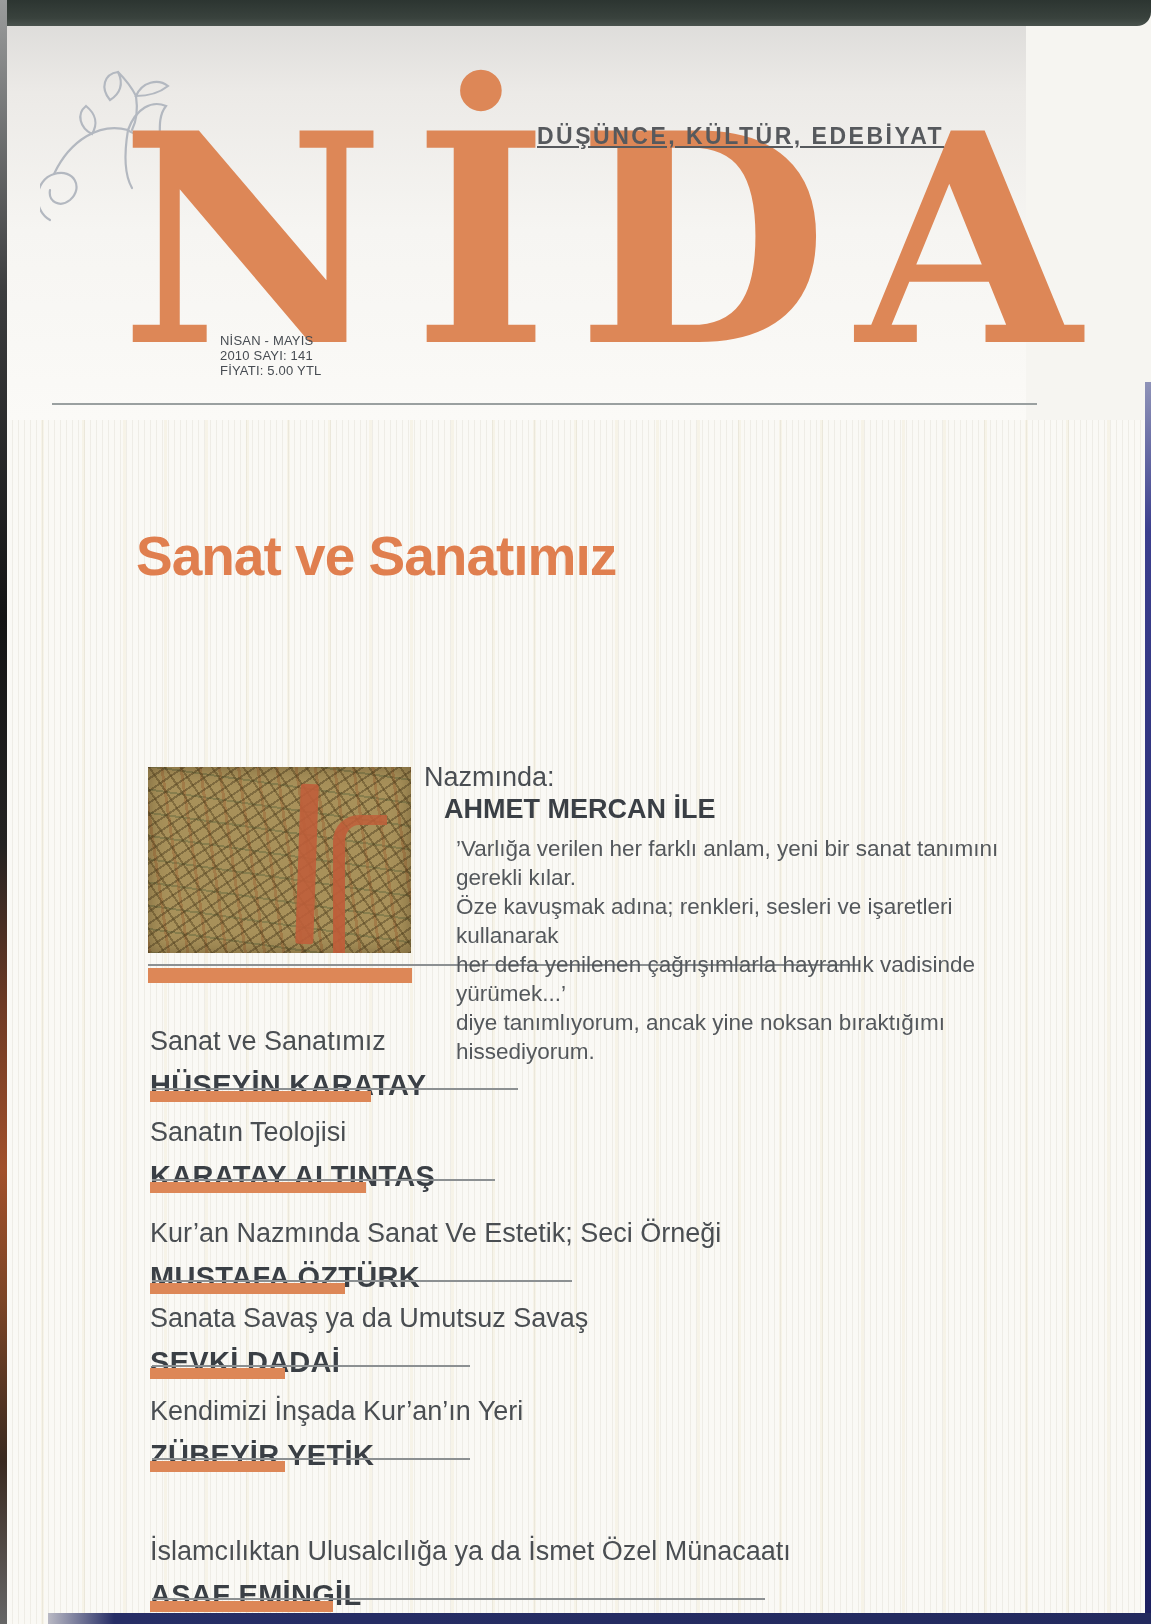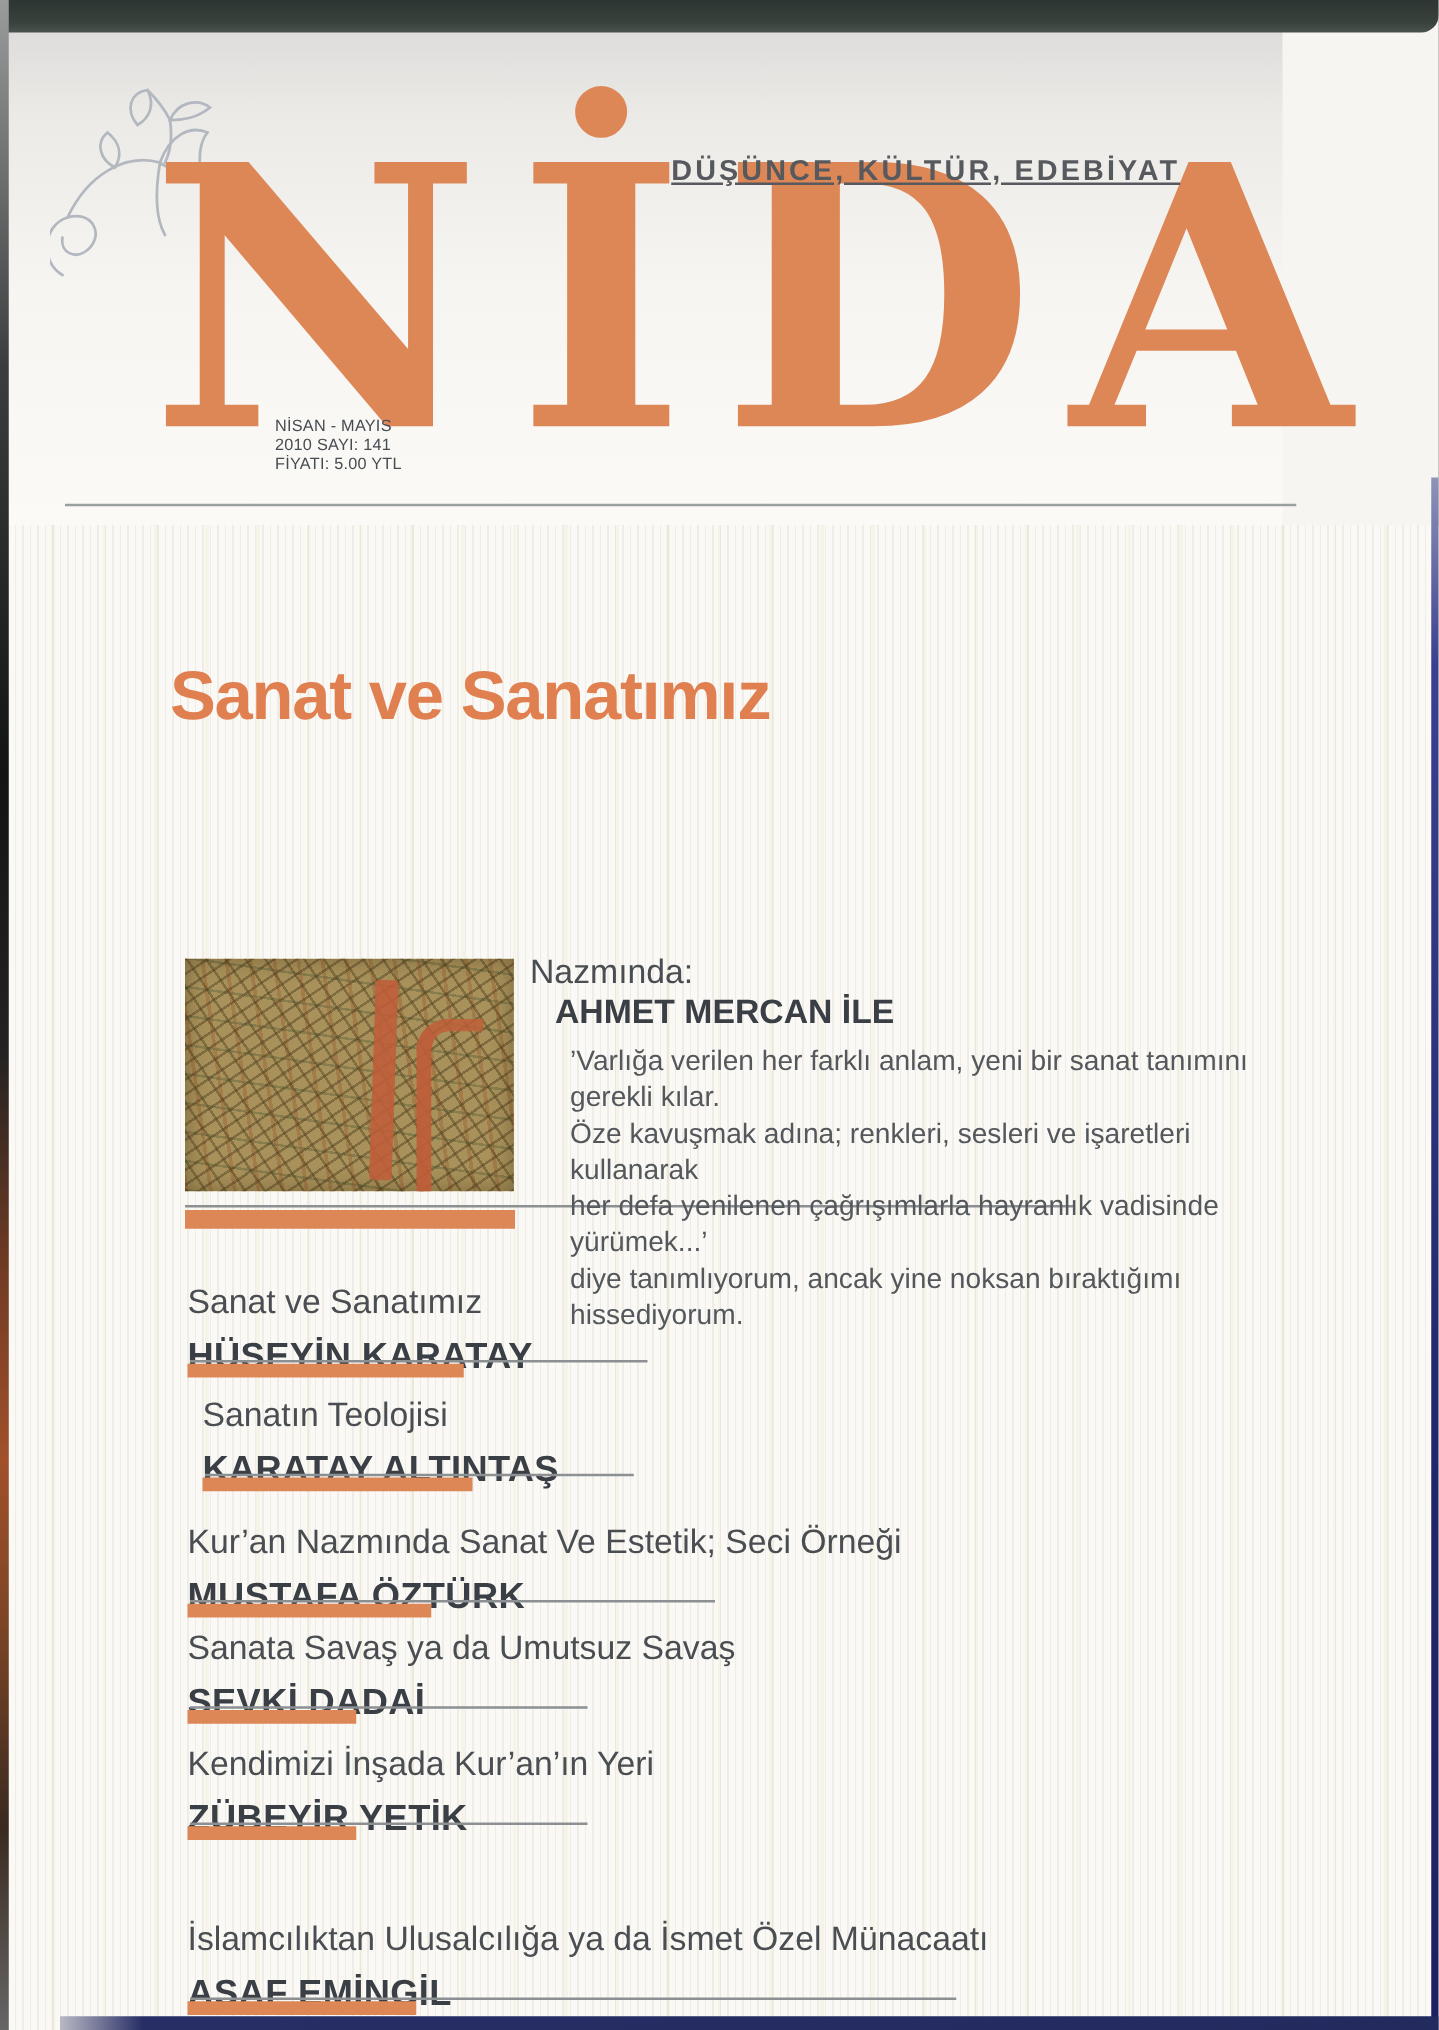--- a/index.html
+++ b/index.html
@@ -65,21 +65,21 @@
   .quote{position:absolute;left:424px;top:834px;width:575px;
     font-size:22.5px;line-height:29px;color:#54585c;margin-left:32px;}
   
   .toc-entry{position:absolute;left:150px;width:900px;height:90px;}
   .toc-title{position:absolute;left:0;top:0;font-size:27px;color:#4a4e52;white-space:nowrap;}
   .toc-author{position:absolute;left:0;top:43px;font-size:29px;font-weight:bold;
     color:#3a3f45;letter-spacing:.3px;white-space:nowrap;}
   .toc-line{position:absolute;left:2px;top:62px;height:2px;background:#8c9092;}
   .toc-bar{position:absolute;left:0;top:65px;height:11px;background:#dd8757;}
   .e0{top:1026px;} .e0 .toc-line{width:366px;} .e0 .toc-bar{width:221px;}
-  .e1{top:1117px;margin-left:12px;} .e1 .toc-line{width:343px;} .e1 .toc-bar{width:216px;}
+  .e1{top:1117px;} .e1 .toc-line{width:343px;} .e1 .toc-bar{width:216px;}
   .e2{top:1218px;} .e2 .toc-line{width:420px;} .e2 .toc-bar{width:195px;}
   .e3{top:1303px;} .e3 .toc-line{width:318px;} .e3 .toc-bar{width:135px;}
   .e4{top:1396px;} .e4 .toc-line{width:318px;} .e4 .toc-bar{width:135px;}
   .e5{top:1488px;margin-top:48px;} .e5 .toc-line{width:613px;} .e5 .toc-bar{width:183px;}
 </style>
 </head>
 <body>
 
 <div id="page">
 

